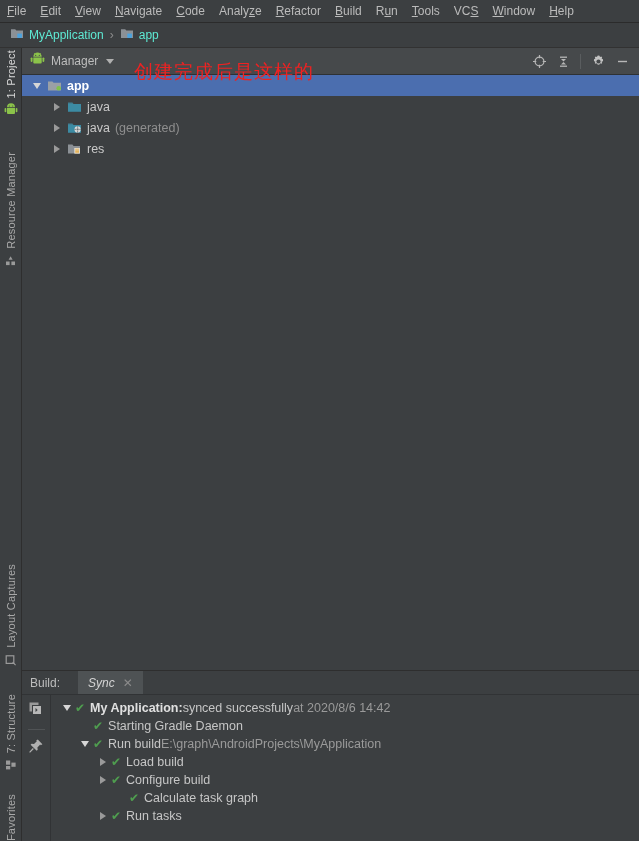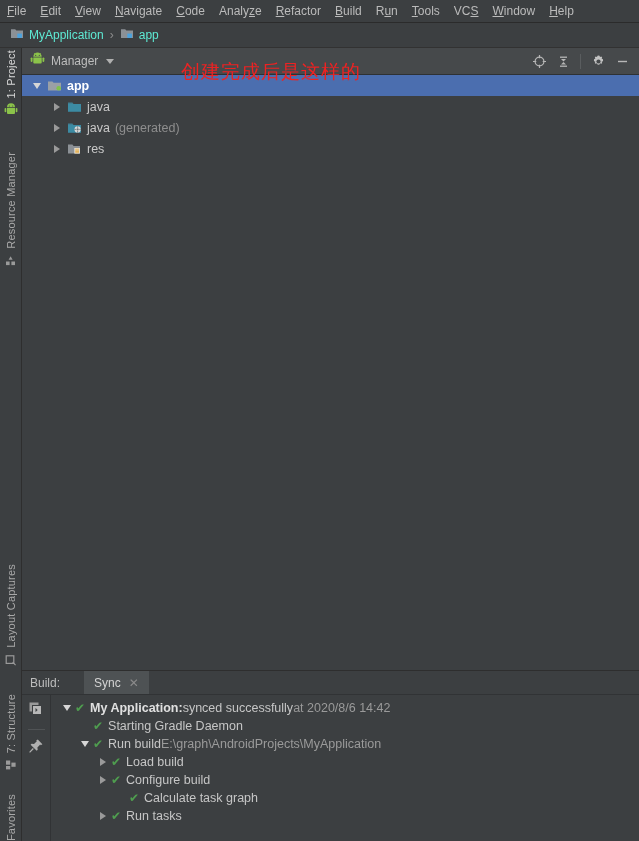--- a/index.html
+++ b/index.html
@@ -66,21 +66,21 @@
     border-left: 4px solid transparent; border-right: 4px solid transparent;
     border-top: 5px solid #b0b0b0;
   }
   .proj-actions { position: absolute; right: 6px; top: 0; height: 27px; display: flex; align-items: center; gap: 2px; }
   .act { width: 22px; height: 22px; display: flex; align-items: center; justify-content: center; }
   .act-div { width: 1px; height: 15px; background: #5a5d5f; margin: 0 4px; }
 
   .annot {
     position: absolute; left: 134px; top: 59px;
     font-size: 19px; color: #ee2222; letter-spacing: 1px;
-    font-family: "DejaVu Sans", sans-serif; white-space: nowrap; z-index: 20; margin-left: 47px;
+    font-family: "DejaVu Sans", sans-serif; white-space: nowrap; z-index: 20;
   }
 
   
   .tree { position: relative; padding-top: 0; }
   .row {
     position: relative; height: 21px; display: flex; align-items: center;
     font-size: 12.5px; color: #c9c9c9; white-space: nowrap;
   }
   .row.selected { background: #4b6eaf; color: #ffffff; font-weight: bold; }
   .arrow-r {
@@ -102,25 +102,25 @@
   .buildpanel {
     position: absolute; left: 22px; top: 670px; width: 617px; height: 171px;
     background: #3c3f41; border-top: 1px solid #2e2e2e;
   }
   .build-tabs {
     height: 24px; display: flex; align-items: stretch;
     background: #3c3f41; border-bottom: 1px solid #313335;
   }
   .build-label {
     display: flex; align-items: center; font-size: 12px; color: #bdbdbd;
-    padding: 0 24px 0 8px;
+    padding: 0 18px 0 8px;
   }
   .sync-tab {
     display: flex; align-items: center; gap: 8px;
-    background: #4e5254; padding: 0 10px; font-size: 12px; color: #d4d4d4;
+    background: #4e5254; padding: 0 10px; font-size: 12px; color: #d4d4d4; font-style: italic;
   }
   .x-close { color: #8b8b8b; font-size: 12px; }
 
   .build-body { position: relative; height: 147px; display: flex; }
   .build-gutter {
     width: 29px; background: #3c3f41; border-right: 1px solid #313335;
     display: flex; flex-direction: column; align-items: center; padding-top: 6px; gap: 8px;
   }
   .gutter-div { width: 17px; height: 1px; background: #505355; }
   .build-tree { flex: 1; position: relative; padding-top: 4px; }

